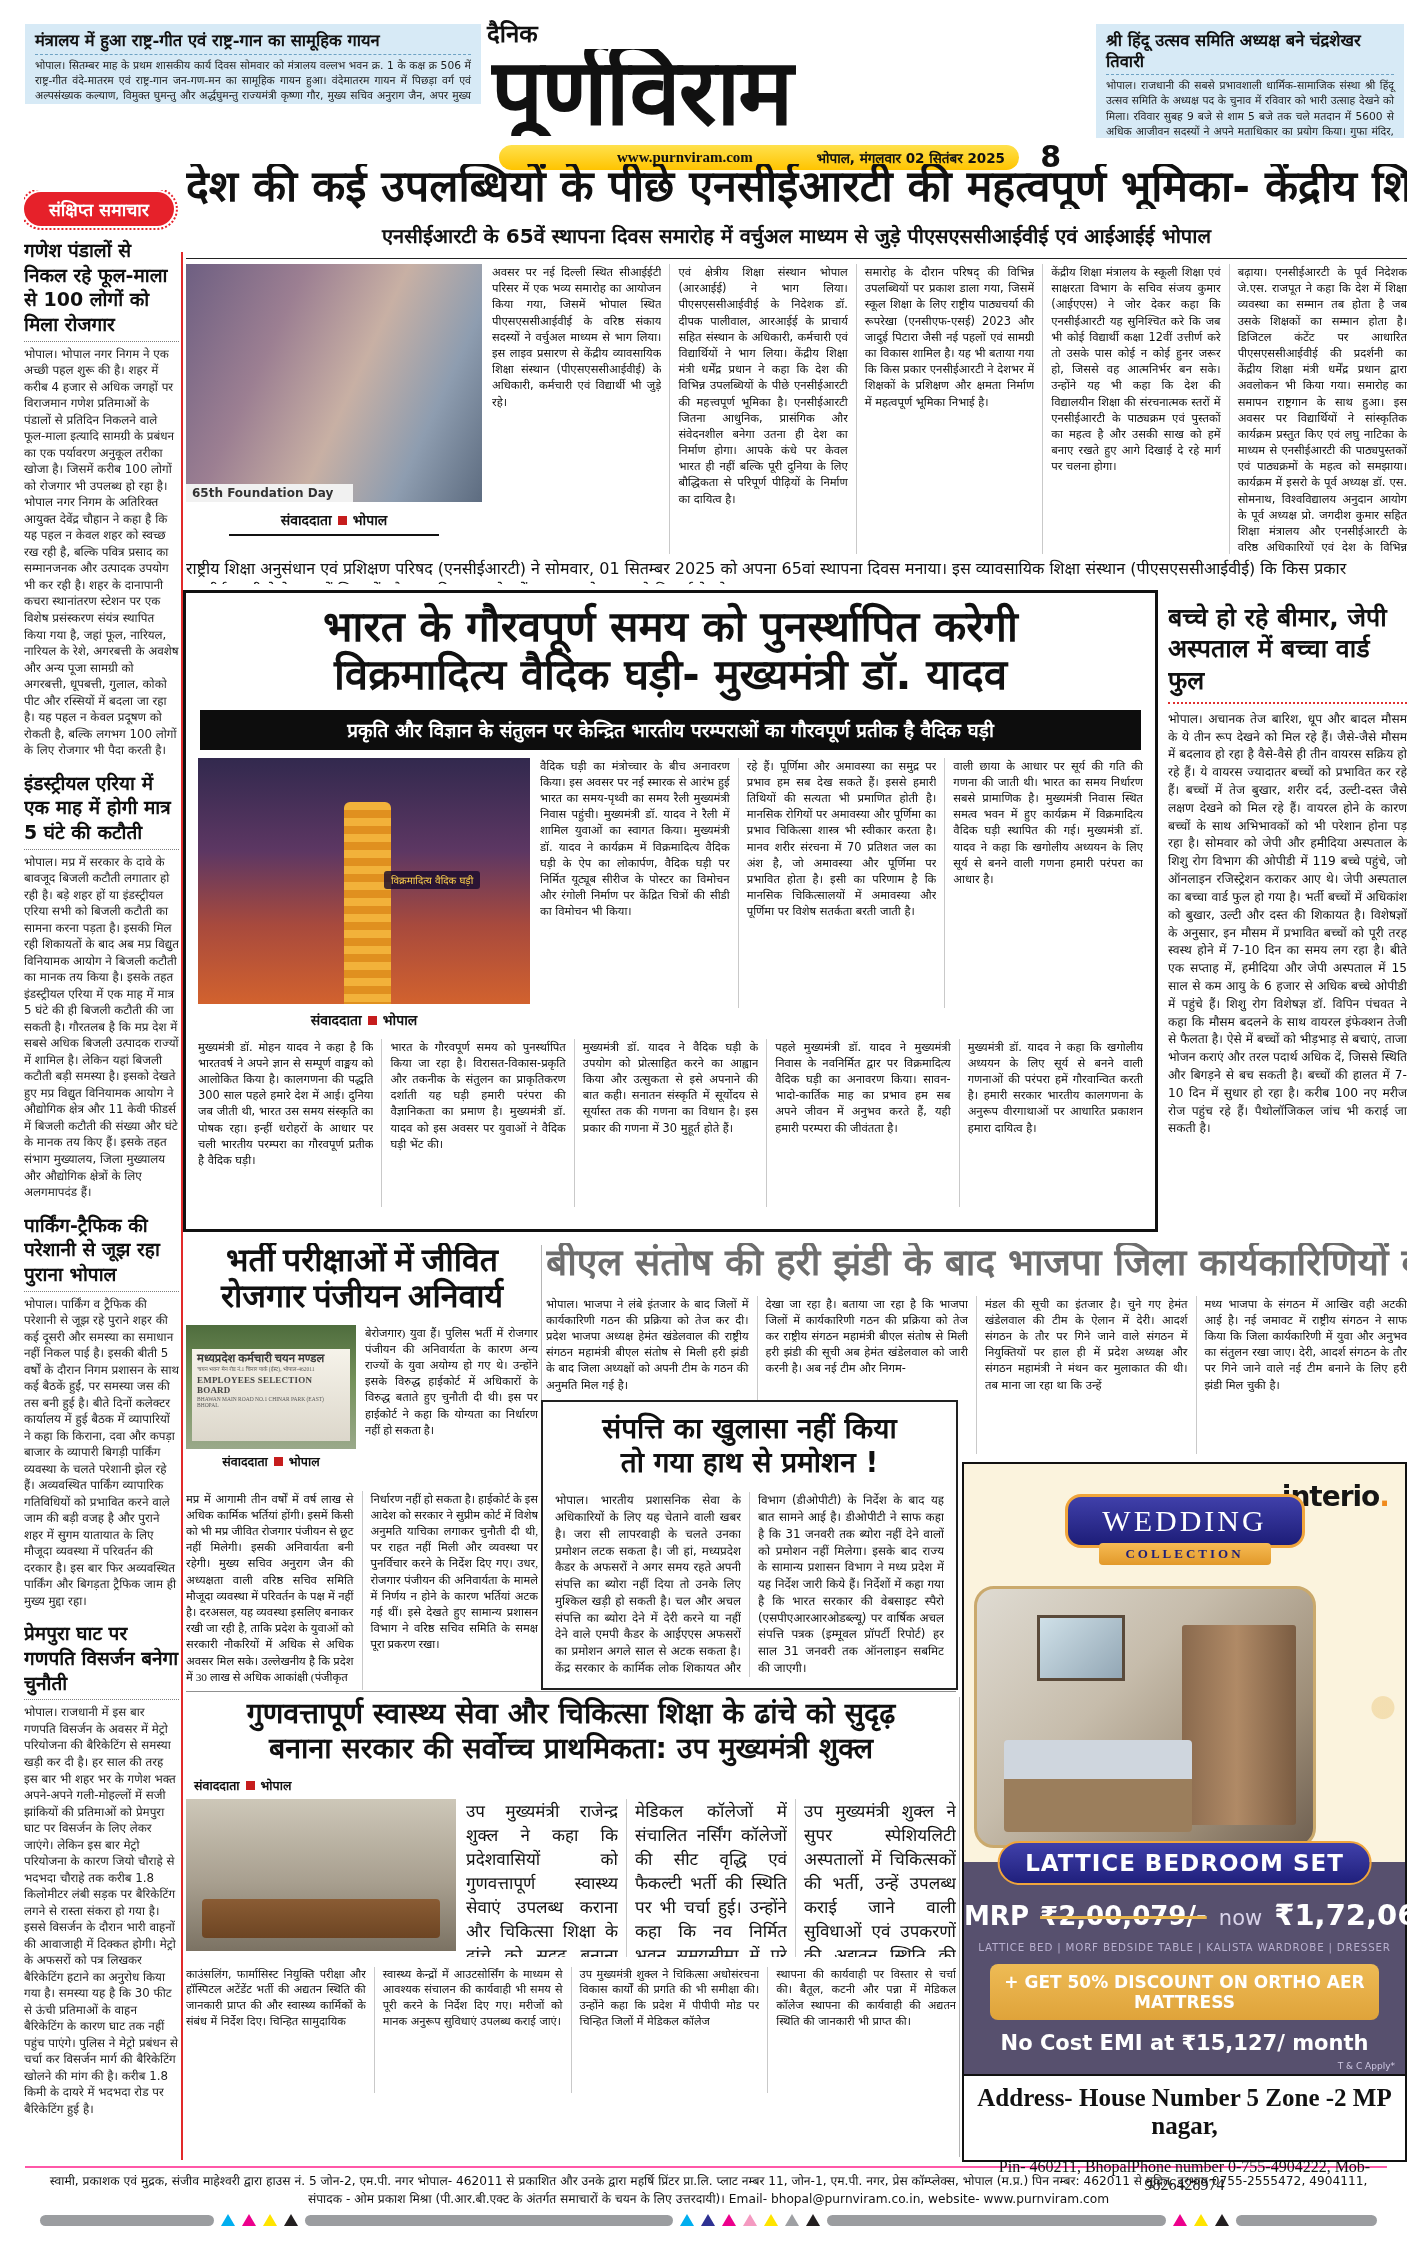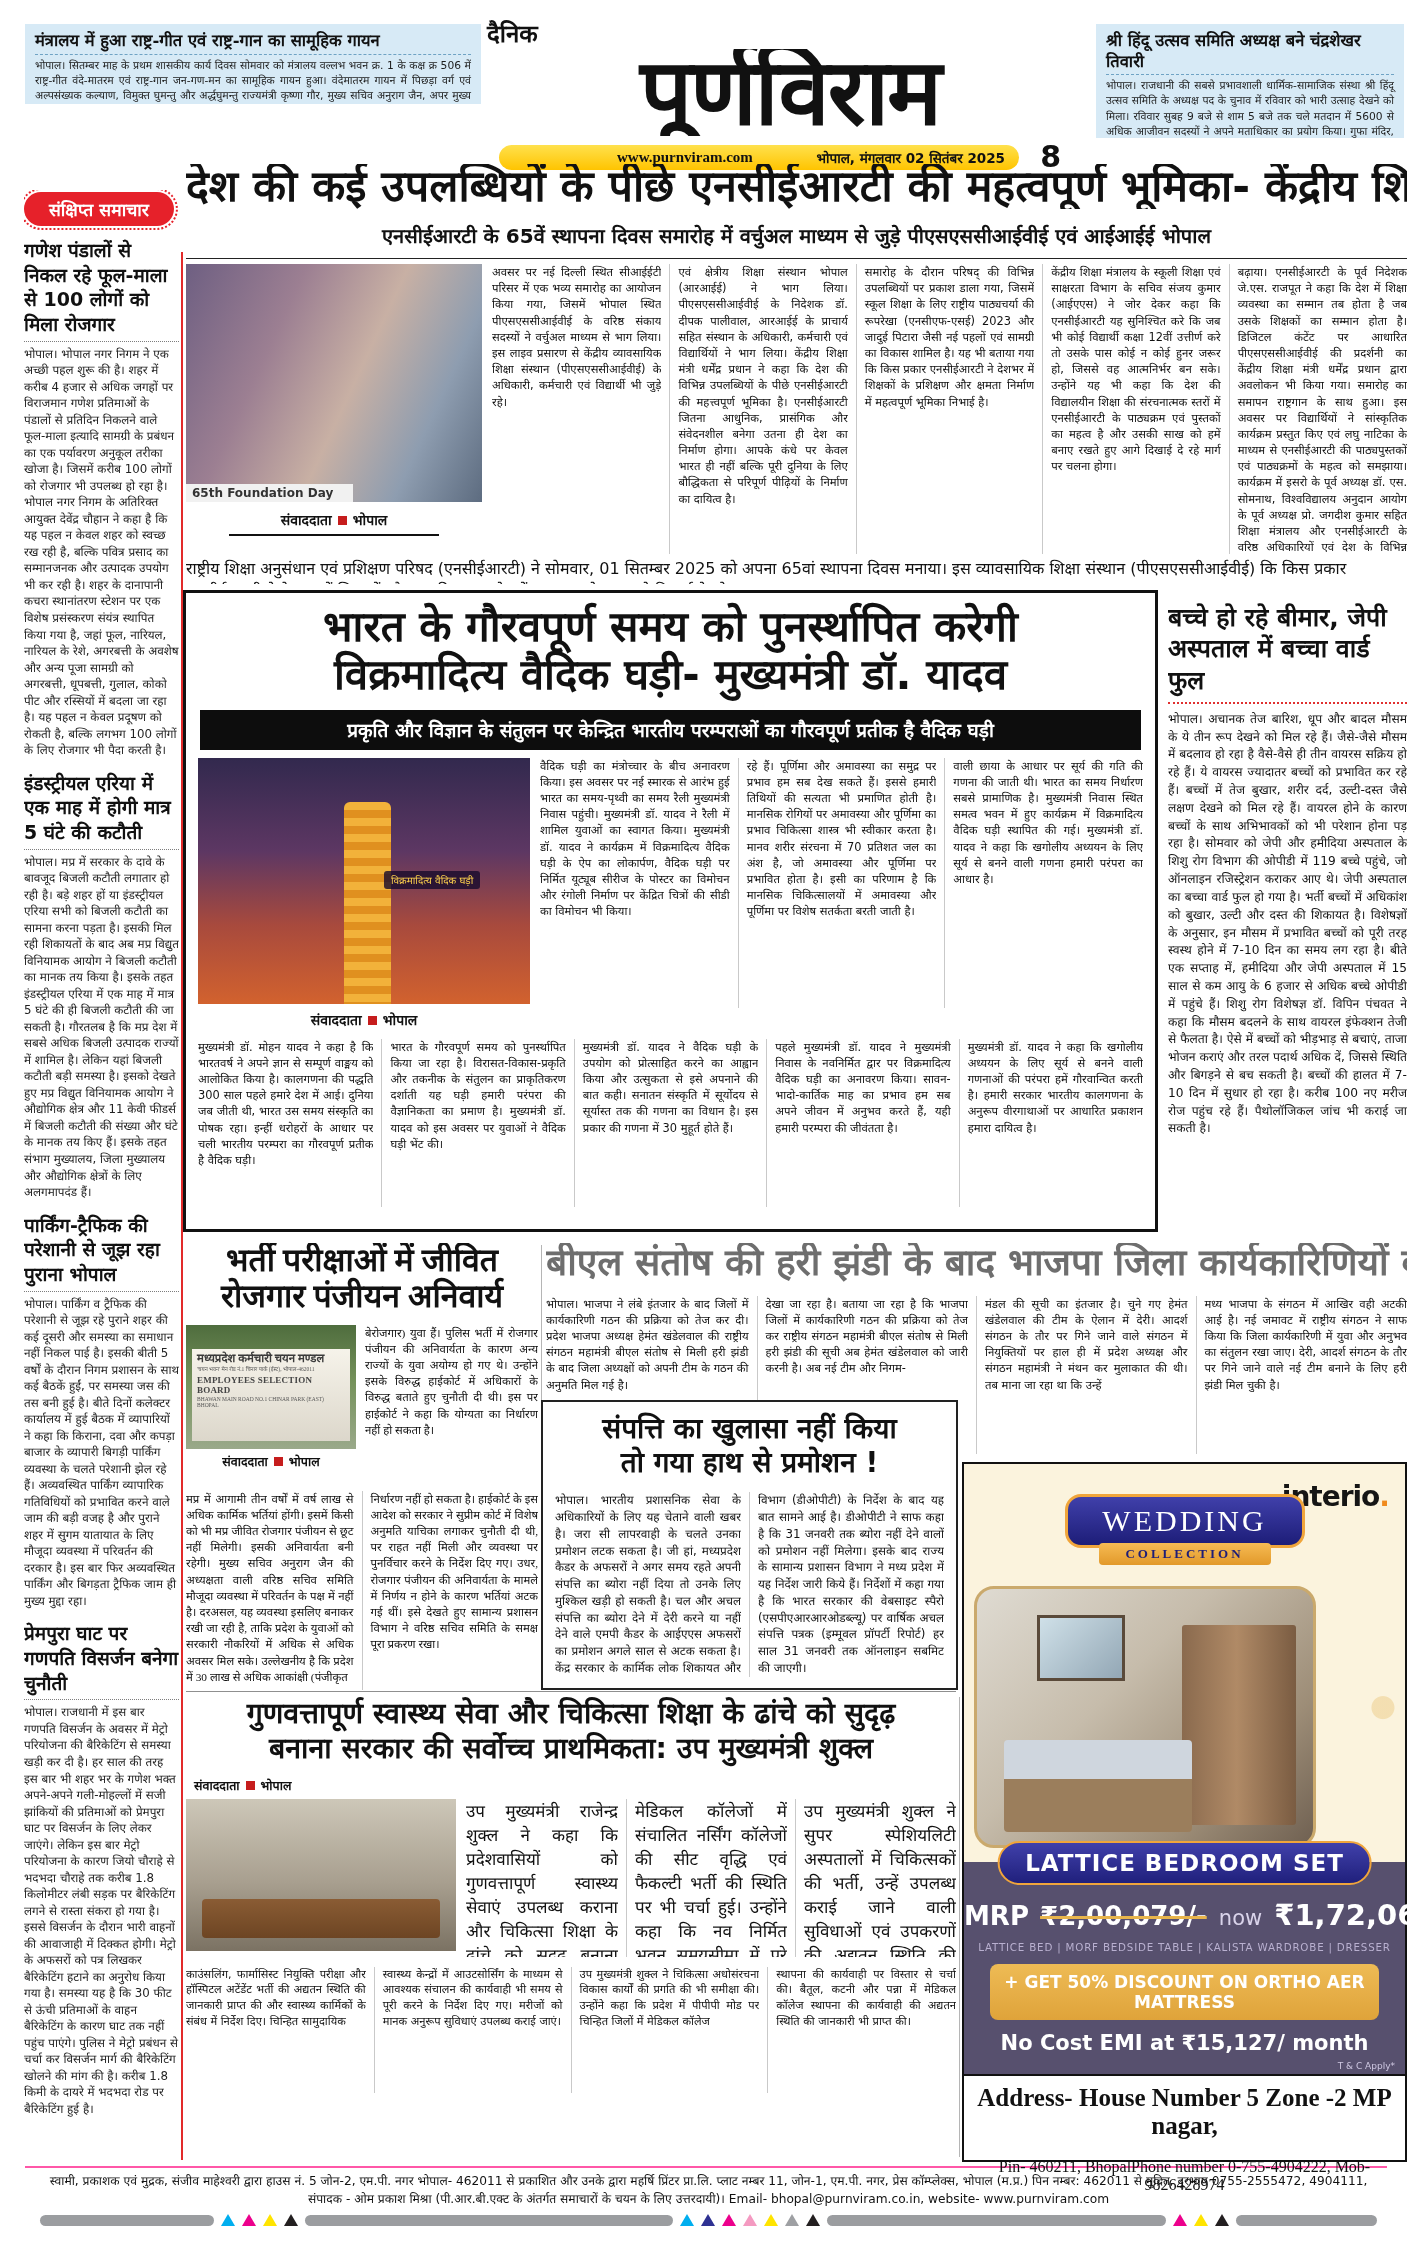--- a/index.html
+++ b/index.html
@@ -16,21 +16,21 @@
   .box-tl { left:25px; top:24px; width:456px; height:80px; }
   .box-tr { left:1096px; top:24px; width:308px; height:114px; }
   .box-h { font-size:16.5px; font-weight:bold; line-height:1.25;
            border-bottom:1px dashed #6fa3c4; padding-bottom:2px; margin-bottom:3px; }
   .box-b { font-size:10.7px; line-height:1.42; text-align:justify; color:#1c1c1c; }
 
   
   .masthead { left:487px; top:16px; width:602px; height:160px; }
   .m-daily { font-size:24px; font-weight:bold; }
   .m-title { font-size:92px; font-weight:bold; line-height:.95; letter-spacing:-2px;
-             white-space:nowrap; overflow:hidden; margin-left:4px;text-align:center; }
+             white-space:nowrap; overflow:hidden; margin-left:4px; }
   .m-strip { position:absolute; left:12px; bottom:6px; width:520px; height:25px;
              background:linear-gradient(180deg,#ffe14d,#ffc400); border-radius:13px;
              display:flex; align-items:center; }
   .m-web  { font-family:"Liberation Serif","DejaVu Serif",serif; font-weight:bold;
             font-size:15px; margin-left:118px; }
   .m-date { font-weight:bold; font-size:13.5px; margin-left:auto; margin-right:14px; }
   .m-page { position:absolute; right:28px; bottom:2px; font-size:30px; font-weight:bold; }
 
   
   .lead-h   { left:186px; top:164px; width:1221px; text-align:center;

